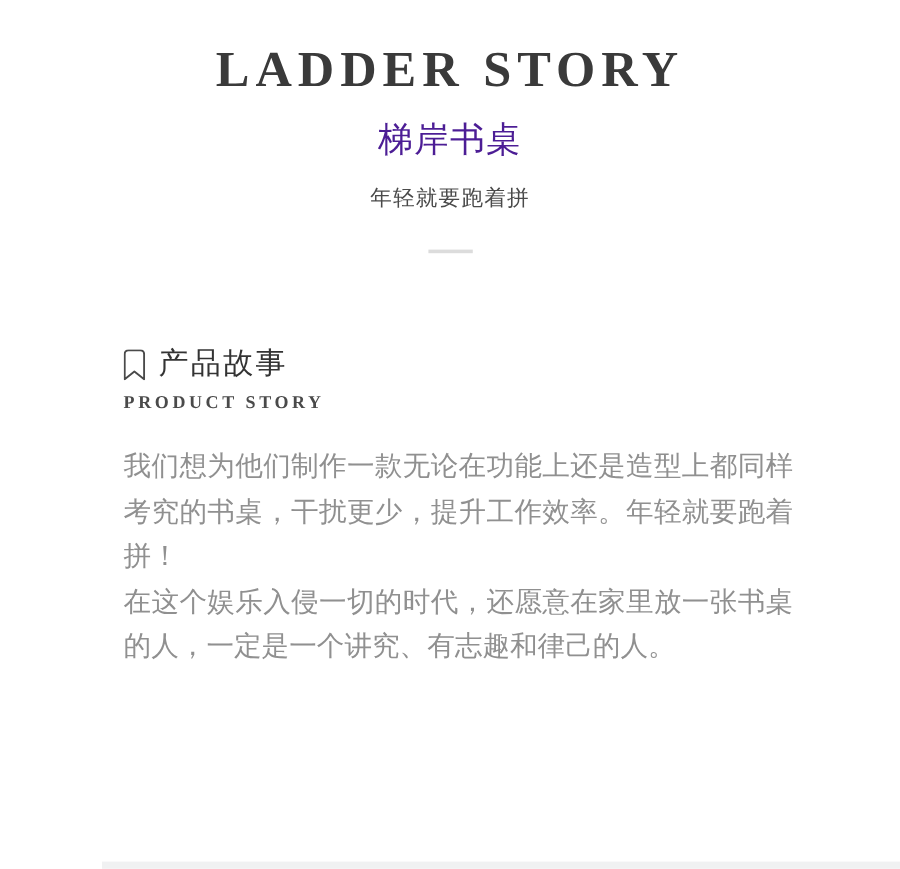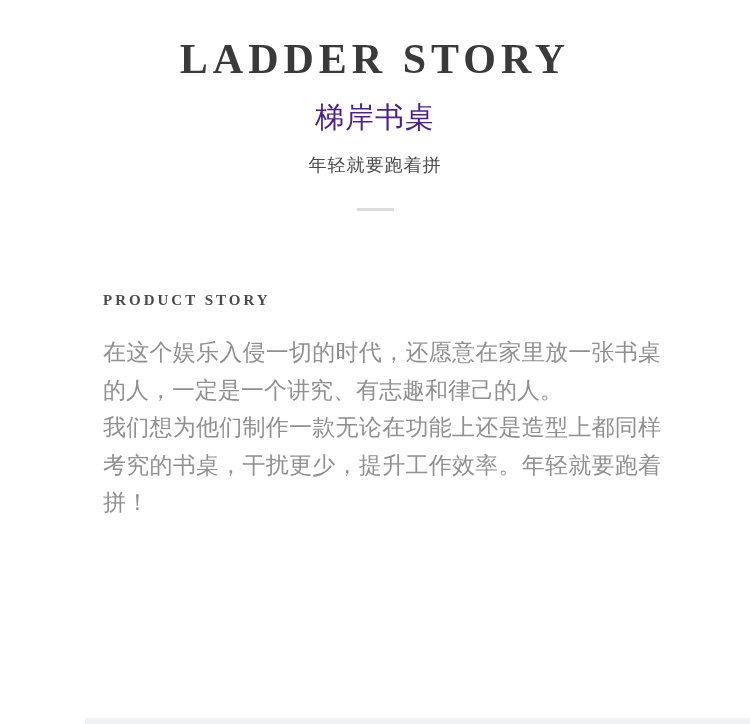--- a/index.html
+++ b/index.html
@@ -117,23 +117,31 @@
 <div class="page">
 
   <div class="header">
     <h1 class="title-en">LADDER STORY</h1>
     <h2 class="title-cn">梯岸书桌</h2>
     <p class="tagline">年轻就要跑着拼</p>
     <div class="header-divider"></div>
   </div>
 
   <div class="story">
+    <div class="story-header">
+      <span class="bookmark-icon">
+        <svg width="18" height="26" viewBox="0 0 18 26" xmlns="http://www.w3.org/2000/svg">
+          <path d="M0.9 25 V4.2 Q0.9 1 4.1 1 H13.9 Q17.1 1 17.1 4.2 V25 L9 18.6 Z" fill="none" stroke="#4a4a4a" stroke-width="1.6" stroke-linejoin="round"></path>
+        </svg>
+      </span>
+      <h3 class="story-heading-cn">产品故事</h3>
+    </div>
     <div class="story-heading-en">PRODUCT STORY</div>
 
     <div class="story-body">
+      <p>我们想为他们制作一款无论在功能上还是造型上都同样考究的书桌，干扰更少，提升工作效率。年轻就要跑着拼！</p>
       <p>在这个娱乐入侵一切的时代，还愿意在家里放一张书桌的人，一定是一个讲究、有志趣和律己的人。</p>
-      <p>我们想为他们制作一款无论在功能上还是造型上都同样考究的书桌，干扰更少，提升工作效率。年轻就要跑着拼！</p>
     </div>
   </div>
 
   <div class="next-section-edge"></div>
 
 </div>
 
 </body></html>

